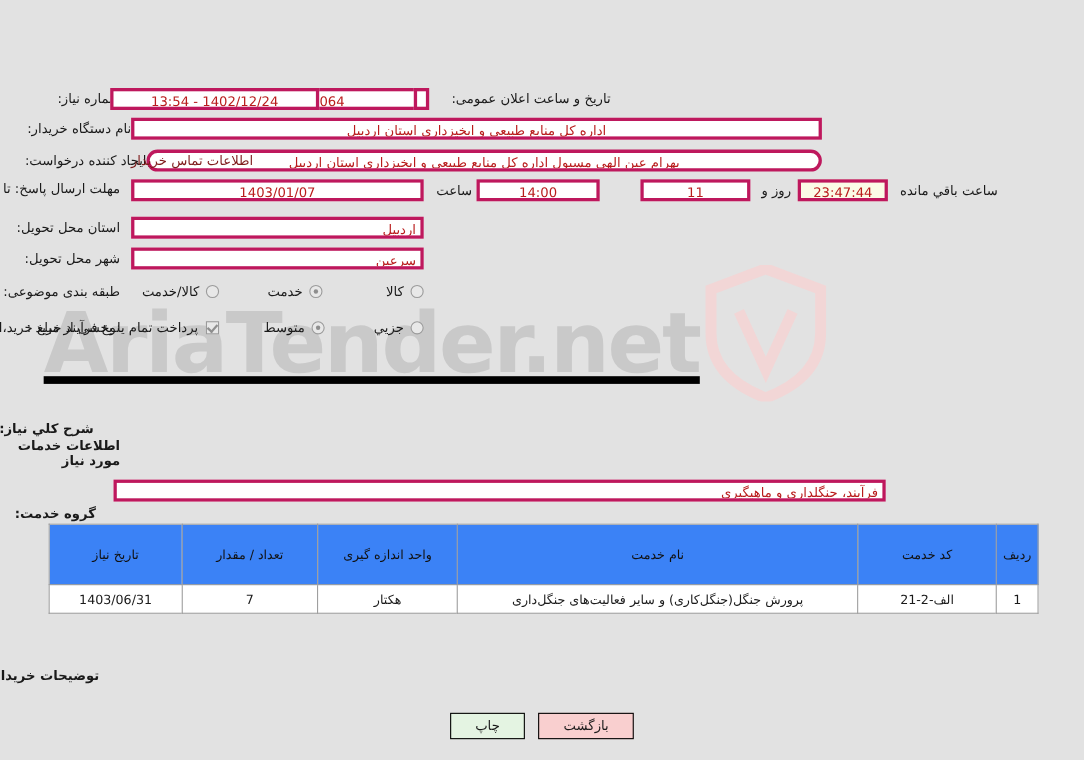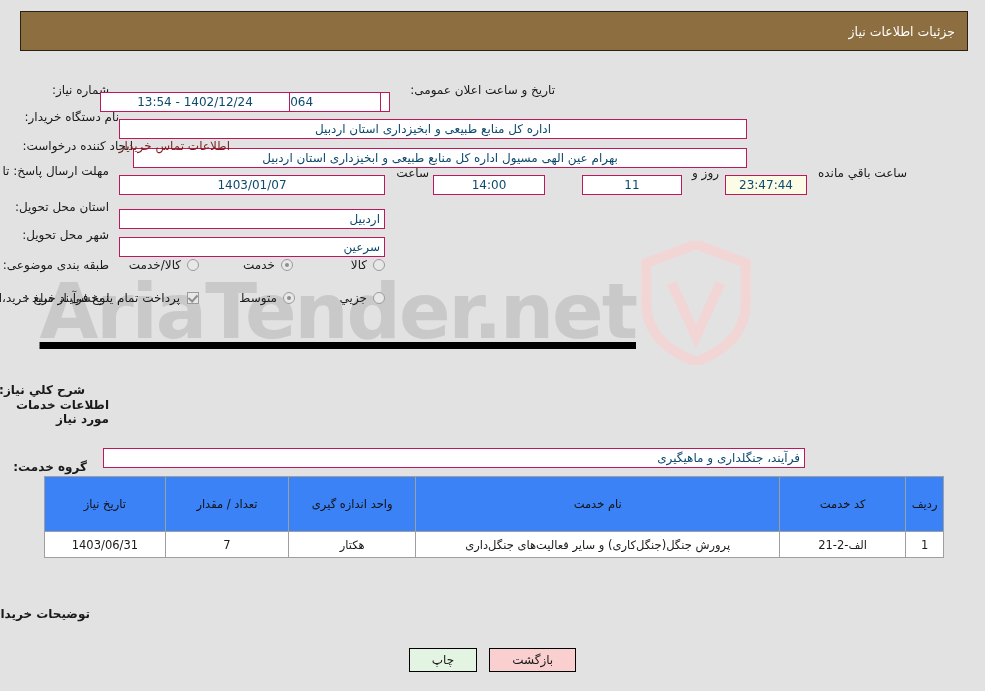--- a/index.html
+++ b/index.html
@@ -72,30 +72,29 @@
 
   
   .lbl {
     font-size: 12px;
     color: #1a1a1a;
     white-space: nowrap;
   }
   .lbl.b { font-weight: bold; margin-top: 20px; }
   .fld {
     background: #ffffff;
-    border: 1px solid #be185d;
-    font-size: 12px;
-    color: #0c4a6e;
+    border: 3px solid #be185d;
+    font-size: 12px;
+    color: #b91c1c;
     height: 20px;
     line-height: 18px;
     padding: 0 4px;
     overflow: hidden;
     white-space: nowrap;
     text-overflow: clip;
-    margin-top: 12px;
   }
   .fld.center { text-align: center; }
   .fld.right  { text-align: right; }
   .fld.yellow { background: #fbfbe6; text-align: center; }
 
   .abs { position: absolute; z-index: 20; }
 
   .link {
     color: #7f1d1d;
     font-size: 12px;
@@ -207,37 +206,34 @@
   <div id="watermark">
     <div class="wm-inner">
       <svg class="wm-shield" viewBox="0 0 100 112">
         <path d="M50 3 L95 20 L95 56 C95 84 74 100 50 109 C26 100 5 84 5 56 L5 20 Z" fill="none" stroke="#f2d6d6" stroke-width="9"></path>
         <path d="M28 38 L50 86 L72 38" fill="none" stroke="#f2d6d6" stroke-width="9"></path>
       </svg>
       <div class="wm-text">AriaTender.net</div>
     </div>
   </div>
 
-  <div id="title-bar">
-    <span class="ttl">جزئیات اطلاعات نیاز</span>
-  </div>
 
   <div id="panel-top"></div>
 
   <div class="abs lbl" style="right:876px; top:83px;">شماره نیاز:</div>
   <div class="abs fld center" style="right:600px; top:80px; width:266px;">1102003847000064</div>
   <div class="abs lbl" style="right:430px; top:83px;">تاریخ و ساعت اعلان عمومی:</div>
   <div class="abs fld center" style="right:595px; top:80px; width:0;"></div>
   <div class="abs fld center" style="left:100px; top:80px; width:190px;">1402/12/24 - 13:54</div>
 
   <div class="abs lbl" style="right:866px; top:110px;">نام دستگاه خریدار:</div>
   <div class="abs fld center" style="right:238px; top:107px; width:628px;">اداره کل منابع طبیعی و ابخیزداری استان اردبیل</div>
 
   <div class="abs lbl" style="right:852px; top:139px;">ایجاد کننده درخواست:</div>
-  <div class="abs fld center" style="right:238px; top:136px; width:614px;">بهرام عین الهی مسیول اداره کل منابع طبیعی و ابخیزداری استان اردبیل</div>
+  <div class="abs fld center" style="right:238px; top:136px; width:614px;border-radius:10px;">بهرام عین الهی مسیول اداره کل منابع طبیعی و ابخیزداری استان اردبیل</div>
   <a class="abs link" style="right:755px; top:139px; left:auto;" href="#">اطلاعات تماس خریدار</a>
 
   <div class="abs lbl" style="right:876px; top:164px; width:84px; text-align:right; line-height:15px;">مهلت ارسال پاسخ: تا تاریخ:</div>
   <div class="abs fld center" style="right:600px; top:163px; width:266px;">1403/01/07</div>
   <div class="abs lbl" style="right:556px; top:166px;">ساعت</div>
   <div class="abs fld center" style="right:440px; top:163px; width:112px;">14:00</div>
   <div class="abs fld center" style="right:303px; top:163px; width:100px;">11</div>
   <div class="abs lbl" style="right:266px; top:166px;">روز و</div>
   <div class="abs fld yellow" style="right:178px; top:163px; width:82px;">23:47:44</div>
   <div class="abs lbl" style="right:78px; top:166px;">ساعت باقي مانده</div>

